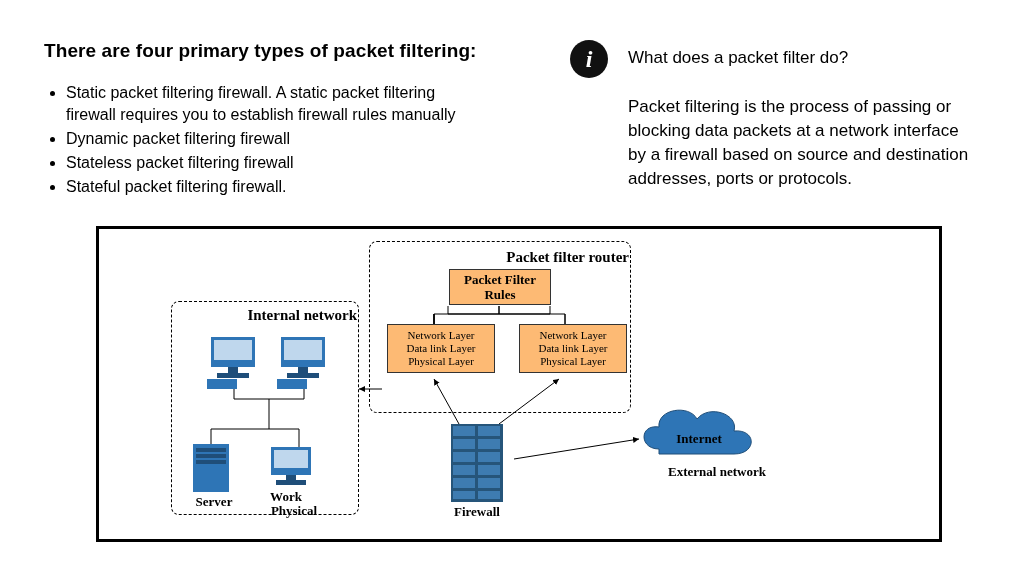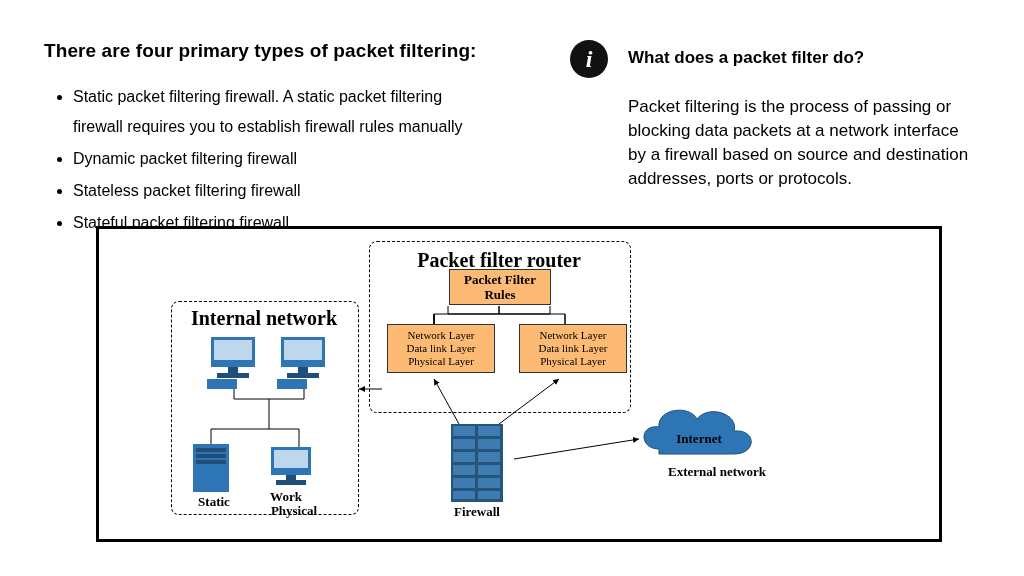--- a/index.html
+++ b/index.html
@@ -1,34 +1,34 @@
 <!DOCTYPE html>
 <html><head>
 <meta charset="utf-8">
 <style>
   html,body{margin:0;padding:0;width:1024px;height:576px;background:#fff;font-family:Arial,Helvetica,sans-serif;color:#000;overflow:hidden}
   .page{position:relative;width:1024px;height:576px}
   
   .left-col{position:absolute;left:44px;top:40px;width:440px}
   .heading{font-weight:bold;font-size:19px;margin:0 0 20px 0;letter-spacing:.1px}
-  .bullets{margin:7px;padding-left:22px;font-size:16px;line-height:30px}
+  .bullets{margin:0;padding-left:22px;font-size:16px;line-height:22px}
   .bullets li{margin:0 0 2px 0}
   
   .info-area{position:absolute;left:570px;top:40px;width:420px}
   .info-icon{position:absolute;left:0;top:0;width:38px;height:38px;border-radius:50%;background:#111;color:#fff;display:flex;align-items:center;justify-content:center;font-family:"Georgia",serif}
   .info-icon span{font-family:"Georgia",serif;font-weight:bold;font-size:24px;font-style:italic}
-  .info-q{position:absolute;left:58px;top:8px;font-size:17px;font-weight:700}
+  .info-q{position:absolute;left:58px;top:8px;font-size:17px;font-weight:400}
   .info-body{position:absolute;left:58px;top:55px;width:350px;font-size:17px;line-height:24px}
   
   .diagram{position:absolute;left:96px;top:226px;width:840px;height:310px;border:3px solid #000;background:#fff}
   .absfill{position:absolute}
   .dashed{border:1.5px dashed #000;border-radius:8px}
   .box{border:1px solid #333;text-align:center;font-family:"Times New Roman",serif;font-size:12px;background:#fdba74}
   .small{font-size:11px;line-height:13px;padding:4px 7px}
-  .lbl{font-family:"Times New Roman",serif;font-weight:bold;font-size:20px;text-align:center}
+  .lbl{font-family:"Times New Roman",serif;font-weight:bold;font-size:15px;text-align:right}
   .lbl-sm{font-family:"Times New Roman",serif;font-weight:bold;font-size:13px;text-align:center}
   svg{position:absolute;left:0;top:0}
   .blue{fill:#2E75B6}
   .blueD{fill:#1F4E79}
 </style>
 </head>
 <body>
 
 <div class="page">
 
@@ -66,21 +66,21 @@
     </div>
     <div class="absfill box small" style="left:420px;top:95px;width:92px">
       <div>Network Layer</div>
       <div>Data link Layer</div>
       <div>Physical Layer</div>
     </div>
 
     <div class="absfill dashed" style="left:72px;top:72px;width:186px;height:212px"></div>
     <div class="absfill lbl" style="left:72px;top:78px;width:186px">Internal network</div>
 
-    <div class="absfill lbl-sm" style="left:80px;top:265px;width:70px">Static</div>
+    <div class="absfill lbl-sm" style="left:80px;top:265px;width:70px">Server</div>
     <div class="absfill lbl-sm" style="left:157px;top:260px;width:60px">Work</div>
     <div class="absfill lbl-sm" style="left:165px;top:274px;width:60px">Physical</div>
 
     <div class="absfill lbl-sm" style="left:338px;top:275px;width:80px">Firewall</div>
 
     <div class="absfill lbl-sm" style="left:548px;top:235px;width:140px">External network</div>
 
     <svg width="840" height="310">
       <defs>
         <marker id="arr" markerWidth="8" markerHeight="8" refX="6" refY="3" orient="auto">

